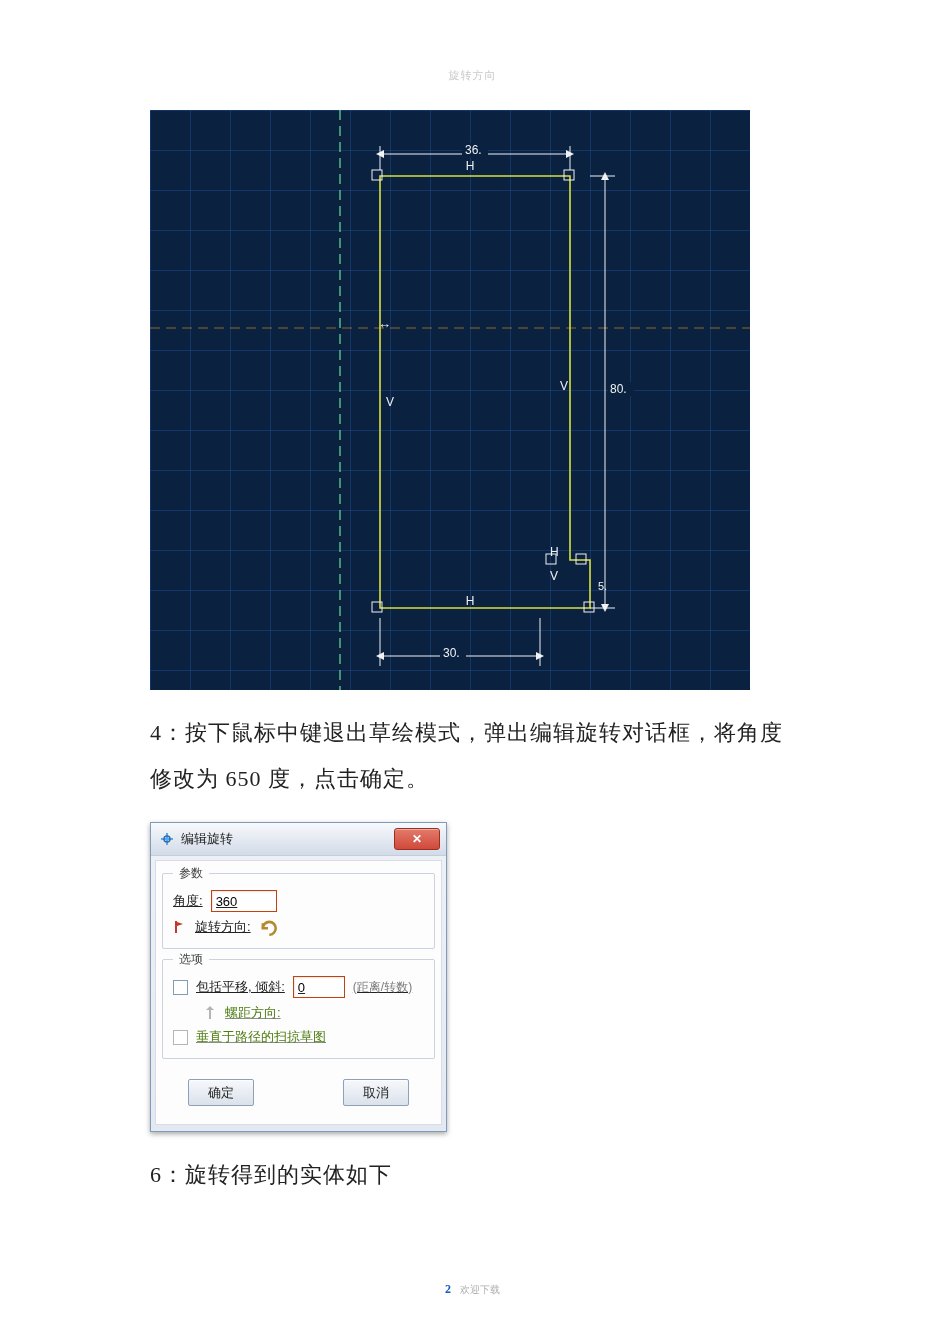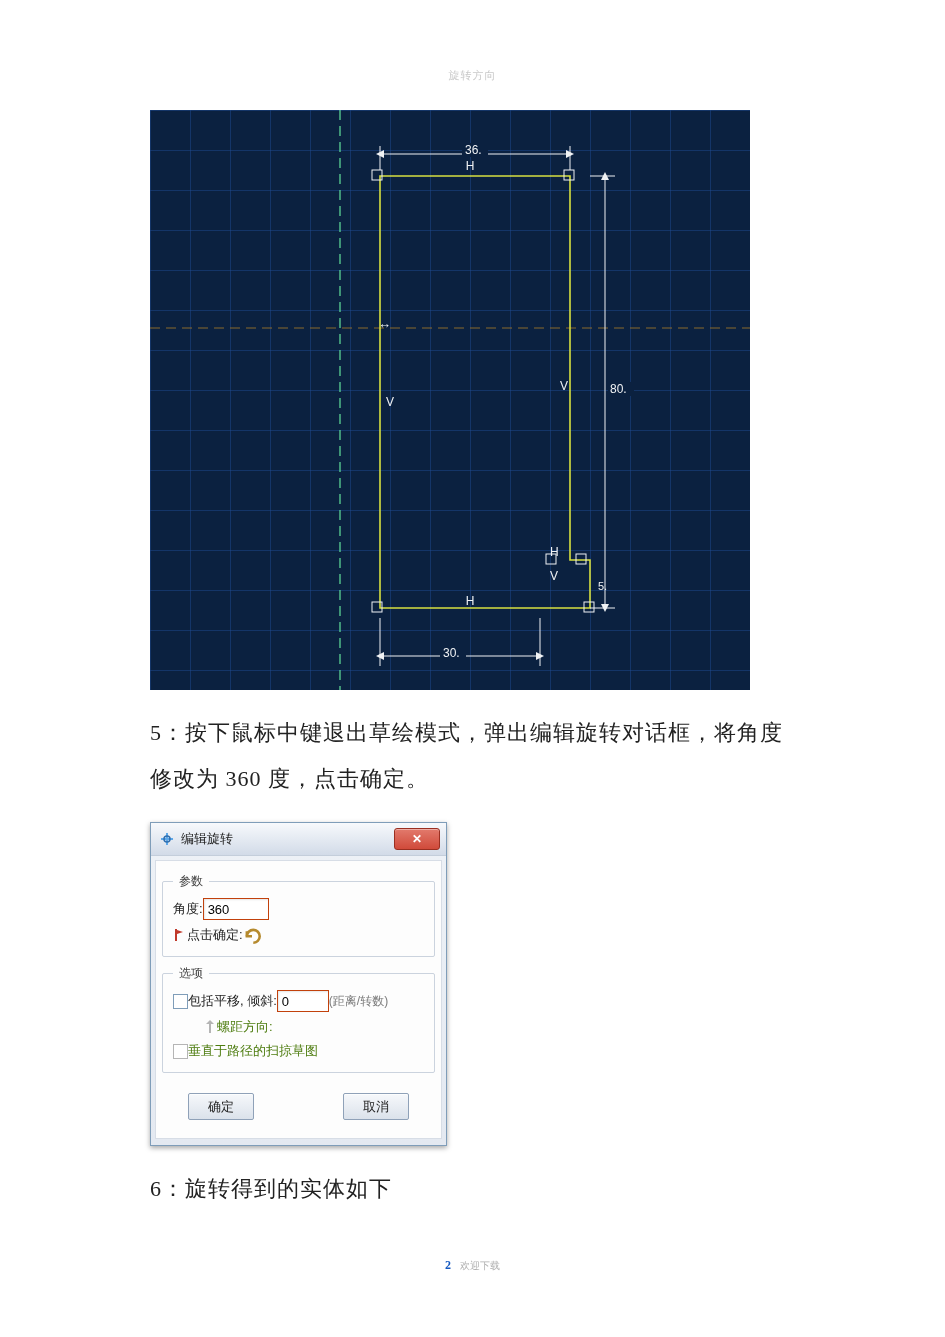--- a/index.html
+++ b/index.html
@@ -16,21 +16,21 @@
     --dlg-grad2:#dfe6ef;
     --dlg-title1:#f7f9fc;
     --dlg-title2:#d2dbe8;
     --close-red:#d04a3a;
     --btn1:#f6f8fb;
     --btn2:#dbe2eb;
   }
   html,body{margin:0;padding:0;background:#fff;font-family:"Songti SC","SimSun","Times New Roman",serif;color:#222;}
   .page{width:var(--page-w);margin:0 auto;position:relative;min-height:1337px;box-sizing:border-box;padding:64px 150px 80px;}
   .watermark{position:absolute;top:68px;left:50%;transform:translateX(-50%);font-size:11px;color:#c9c9c9;letter-spacing:1px;}
-  .footer{position:absolute;bottom:64px;left:50%;transform:translateX(-50%);font-size:12px;color:#8a8a8a;margin-top:16px;}
+  .footer{position:absolute;bottom:40px;left:50%;transform:translateX(-50%);font-size:12px;color:#8a8a8a;margin-top:16px;}
   .footer .pn{color:#1559c0;font-weight:bold;margin-right:6px;}
   .footer .dl{color:#b0b0b0;font-size:10px;}
   .content{display:flex;flex-direction:column;gap:20px;margin-top:46px;}
   .body-text{font-size:22px;line-height:46px;letter-spacing:1px;}
 
   
   .cad{
     width:600px;height:580px;position:relative;overflow:hidden;
     background:var(--grid-bg);
     align-self:flex-start;
@@ -54,23 +54,23 @@
   }
   .dlg-title .ttl{display:flex;align-items:center;gap:6px;font-size:13px;color:#222;}
   .app-icon{width:16px;height:16px;}
   .close-btn{
     width:44px;height:20px;border-radius:3px;
     background:linear-gradient(#e27a6c,var(--close-red));
     border:1px solid #9a2f21;display:flex;align-items:center;justify-content:center;
     color:#fff;font-weight:bold;font-size:12px;box-shadow:inset 0 1px 0 rgba(255,255,255,.4);
   }
   .dlg-body{background:#fdfdfd;margin:4px;border:1px solid #d7dde6;padding:4px 4px 10px;}
-  .grp{border:1px solid #cbd3de;border-radius:2px;margin:16px 2px 10px;padding:10px 10px 12px;position:relative;}
+  .grp{border:1px solid #cbd3de;border-radius:2px;margin:8px 2px 10px;padding:10px 10px 12px;position:relative;}
   .grp-label{position:absolute;top:-9px;left:10px;background:#fdfdfd;padding:0 6px;font-size:12px;color:#444;}
-  .row{display:flex;align-items:center;margin-top:6px;flex-wrap:wrap;}
+  .row{display:flex;align-items:center;gap:8px;margin-top:6px;flex-wrap:wrap;text-decoration:underline;}
   .row label{font-size:13px;color:#222;}
   .row.disabled{color:#8d8d8d;}
   .row.disabled label{color:#4d7c0f;}
   input.txt{
     height:20px;border:1px solid #c2410c;background:#fff;font-size:13px;padding:0 4px;
     box-shadow:inset 1px 1px 2px rgba(0,0,0,.1);
   }
   input.txt:disabled{background:#efefef;color:#888;}
   .cb{width:13px;height:13px;border:1px solid #7f9db9;background:#fff;display:inline-block;}
   .dir-icon{width:14px;height:14px;}
@@ -157,21 +157,21 @@
           <rect x="290" y="536" width="26" height="14" fill="#0b2140" stroke="none"></rect>
           <text x="293" y="547" stroke="none">30.</text>
         </g>
 
         <g stroke="#f0f2f4" stroke-width="1" fill="#f0f2f4" font-size="11" font-family="sans-serif">
           <text x="448" y="480" stroke="none">5.</text>
         </g>
       </svg>
     </div>
 
-    <div class="body-text">5：按下鼠标中键退出草绘模式，弹出编辑旋转对话框，将角度修改为 360 度，点击确定。</div>
+    <div class="body-text">4：按下鼠标中键退出草绘模式，弹出编辑旋转对话框，将角度修改为 650 度，点击确定。</div>
 
     <div class="dlg">
       <div class="dlg-title">
         <div class="ttl">
           <svg class="app-icon" viewBox="0 0 16 16">
             <rect x="2" y="7" width="12" height="2" fill="#5da7e8"></rect>
             <rect x="7" y="2" width="2" height="12" fill="#5da7e8"></rect>
             <circle cx="8" cy="8" r="3" fill="none" stroke="#2f6fb0" stroke-width="1.5"></circle>
           </svg>
           <span>编辑旋转</span>
@@ -186,21 +186,21 @@
           <span class="grp-label">参数</span>
           <div class="row">
             <label>角度:</label>
             <input class="txt" style="width: 56px;" value="360">
           </div>
           <div class="row">
             <svg class="dir-icon" viewBox="0 0 14 14">
               <rect x="2" y="1" width="2" height="12" fill="#c0392b"></rect>
               <path d="M4 2 L10 4 L4 6 Z" fill="#c0392b"></path>
             </svg>
-            <label>点击确定:</label>
+            <label>旋转方向:</label>
             <svg class="dir-icon" viewBox="0 0 14 14" style="width:18px;height:18px">
               <path d="M3 8 A5 5 0 1 1 8 13" fill="none" stroke="#b58a2e" stroke-width="2"></path>
               <path d="M3 4 L3 8 L7 8" fill="none" stroke="#b58a2e" stroke-width="2"></path>
             </svg>
           </div>
         </div>
 
         <div class="grp">
           <span class="grp-label">选项</span>
           <div class="row">

